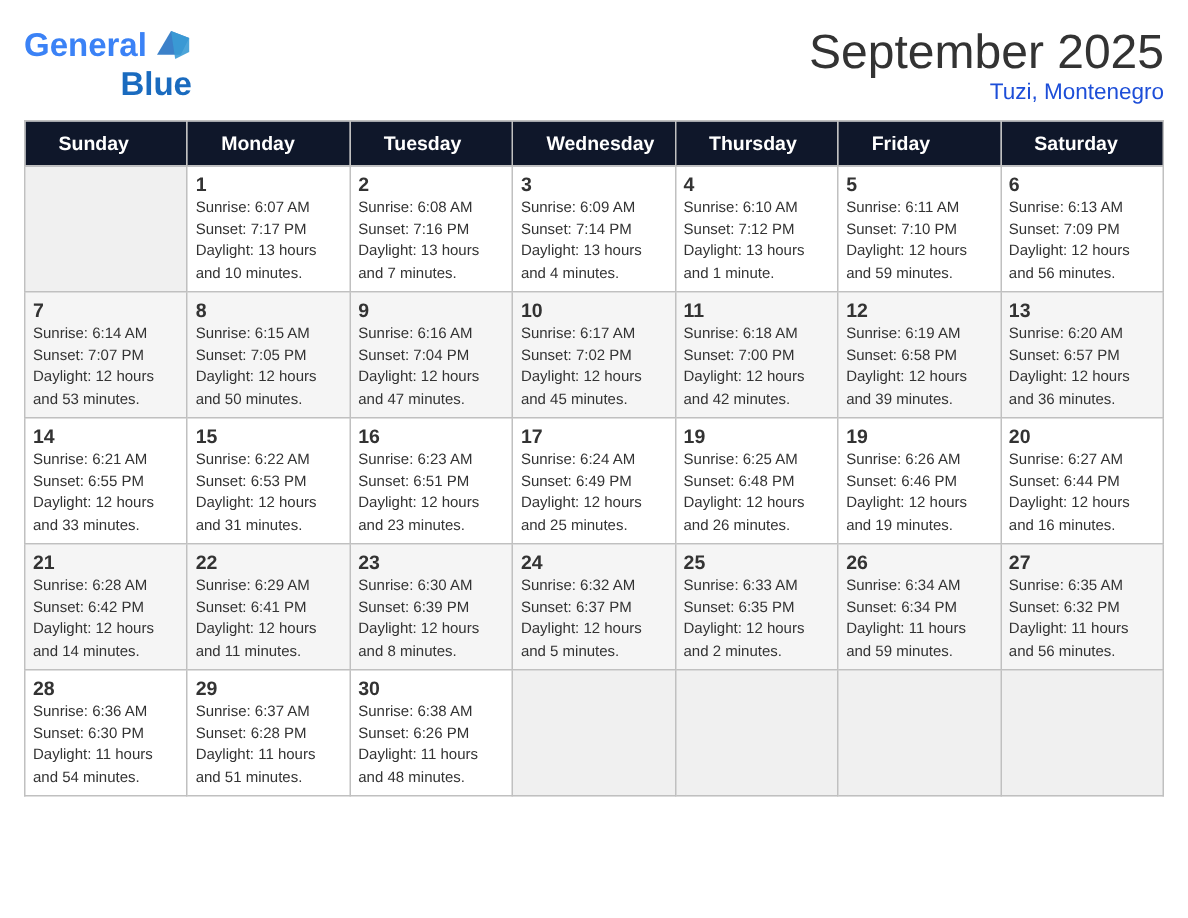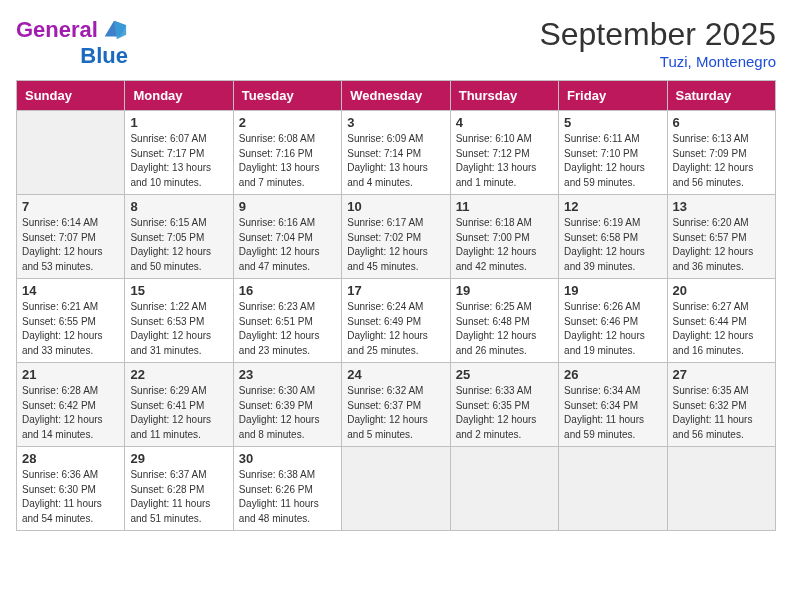--- a/index.html
+++ b/index.html
@@ -20,21 +20,21 @@
       display: flex;
       align-items: center;
     }
     .logo-text {
       font-size: 22px;
       font-weight: bold;
       color: #333;
       line-height: 1.1;
     }
     .logo-text span {
-      color: #a21caf;
+      color: #3b82f6;
     }
     .logo-icon {
       width: 28px;
       height: 28px;
       margin-left: 2px;
     }
     .title-block {
       text-align: right;
     }
     .month-title {
@@ -45,25 +45,25 @@
     .location {
       font-size: 15px;
       color: #1d4ed8;
     }
     table {
       width: 100%;
       border-collapse: collapse;
       table-layout: fixed;
     }
     thead tr th {
-      background-color: #be185d;
+      background-color: #0f172a;
       color: #fff;
       font-size: 13px;
       font-weight: bold;
-      padding: 7px 8px;
+      padding: 7px 22px;
       text-align: left;
       border: 1px solid #c0c0c0;
     }
     tbody tr td {
       border: 1px solid #c0c0c0;
       vertical-align: top;
       padding: 4px 5px;
       font-size: 10.5px;
       color: #333;
       height: 80px;
@@ -245,21 +245,21 @@
           <span class="day-num">14</span>
           <div class="day-detail">
             <div>Sunrise: 6:21 AM</div>
             <div>Sunset: 6:55 PM</div>
             <div>Daylight: 12 hours and 33 minutes.</div>
           </div>
         </td>
         <td>
           <span class="day-num">15</span>
           <div class="day-detail">
-            <div>Sunrise: 1:22 AM</div>
+            <div>Sunrise: 6:22 AM</div>
             <div>Sunset: 6:53 PM</div>
             <div>Daylight: 12 hours and 31 minutes.</div>
           </div>
         </td>
         <td>
           <span class="day-num">16</span>
           <div class="day-detail">
             <div>Sunrise: 6:23 AM</div>
             <div>Sunset: 6:51 PM</div>
             <div>Daylight: 12 hours and 23 minutes.</div>

